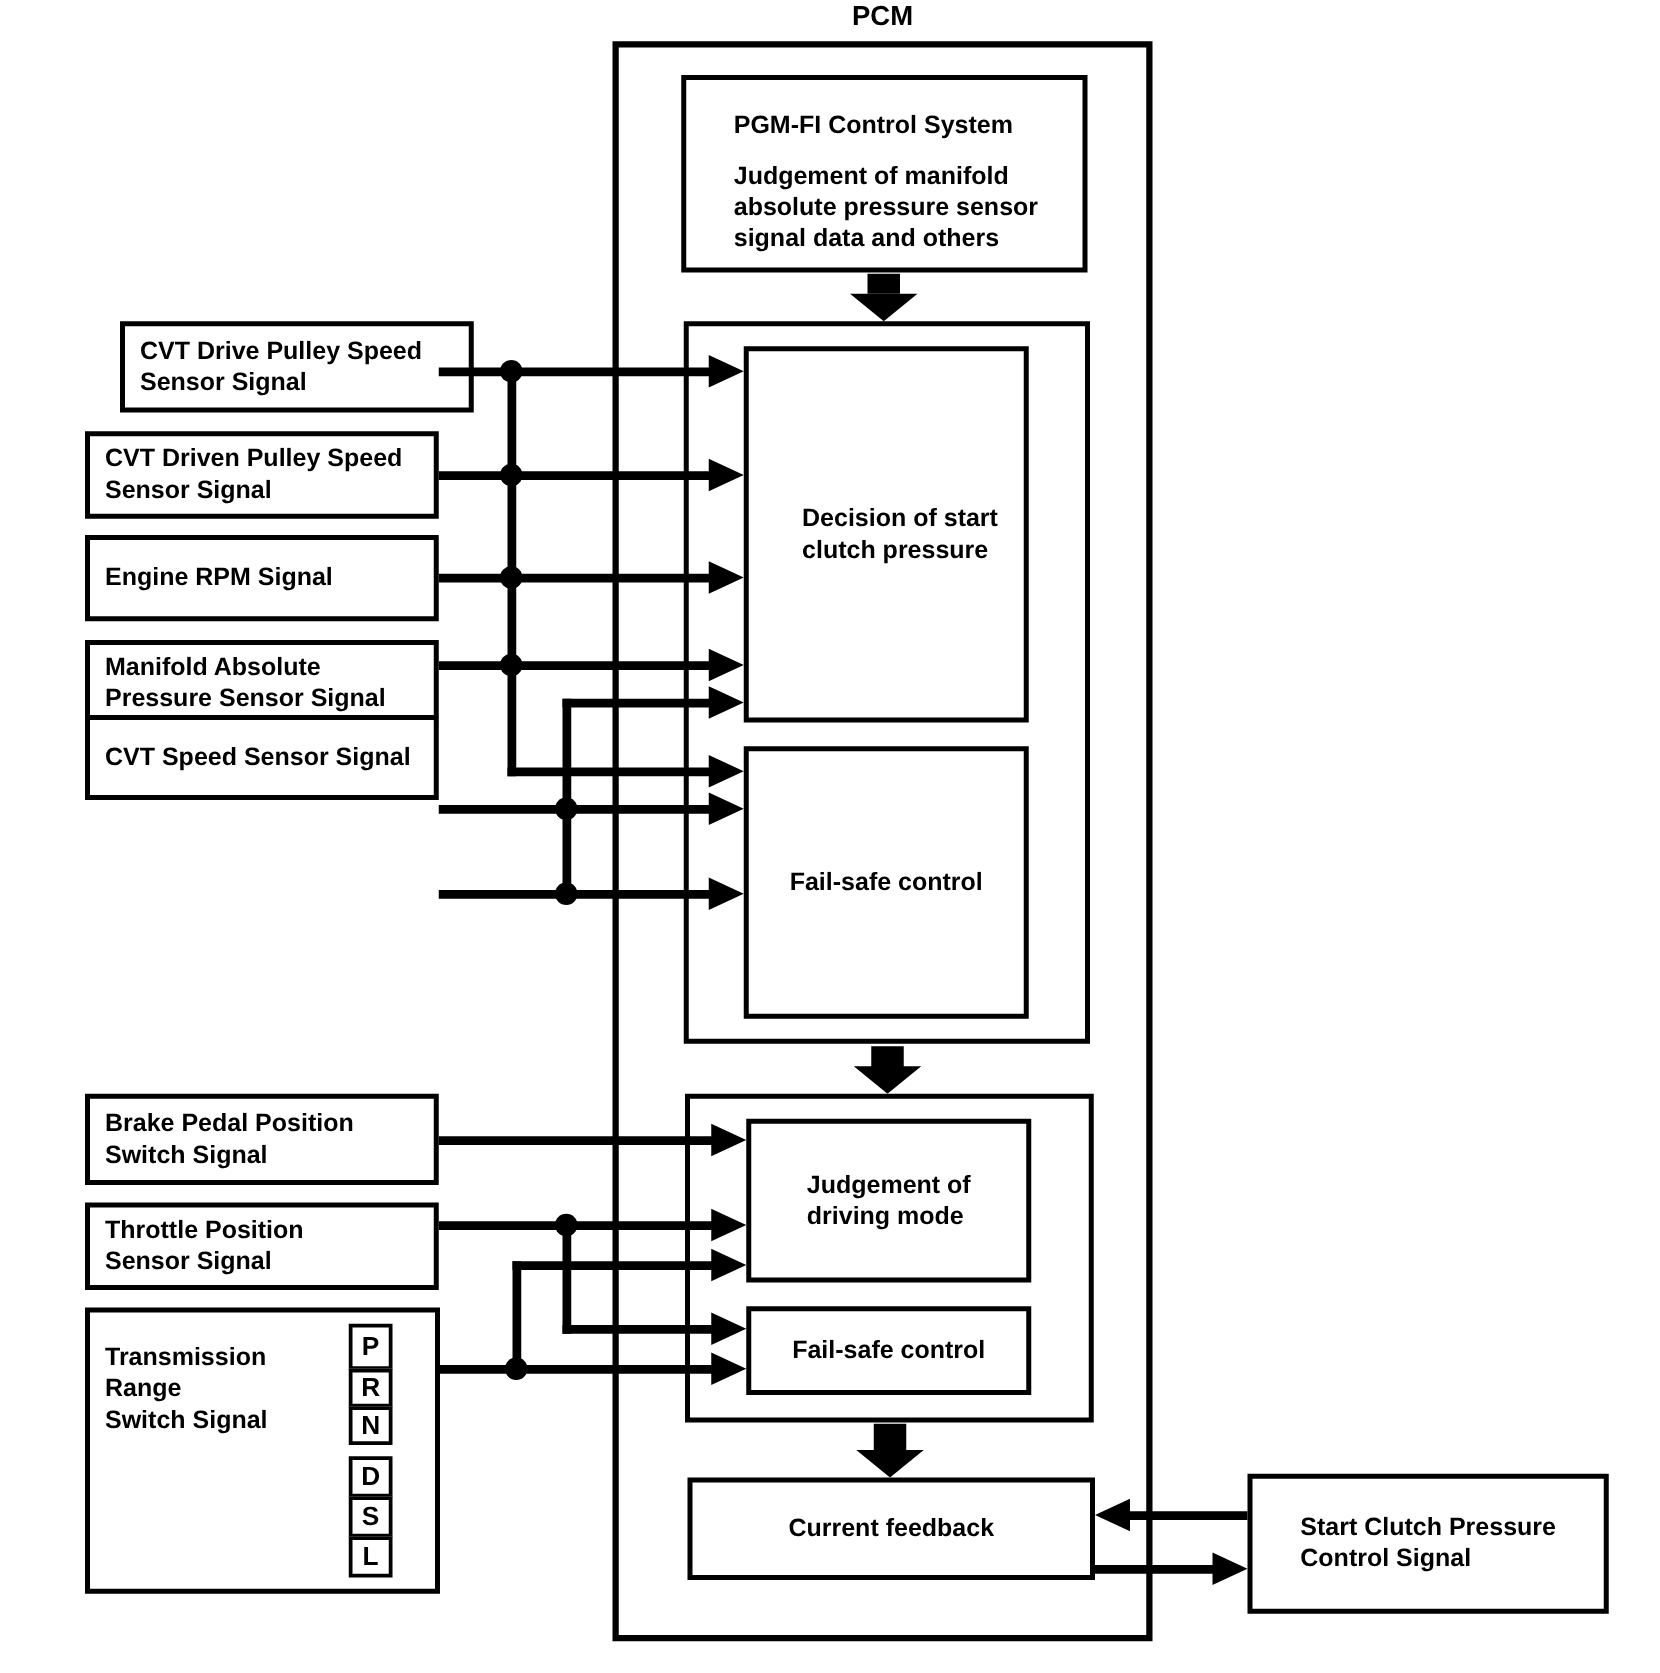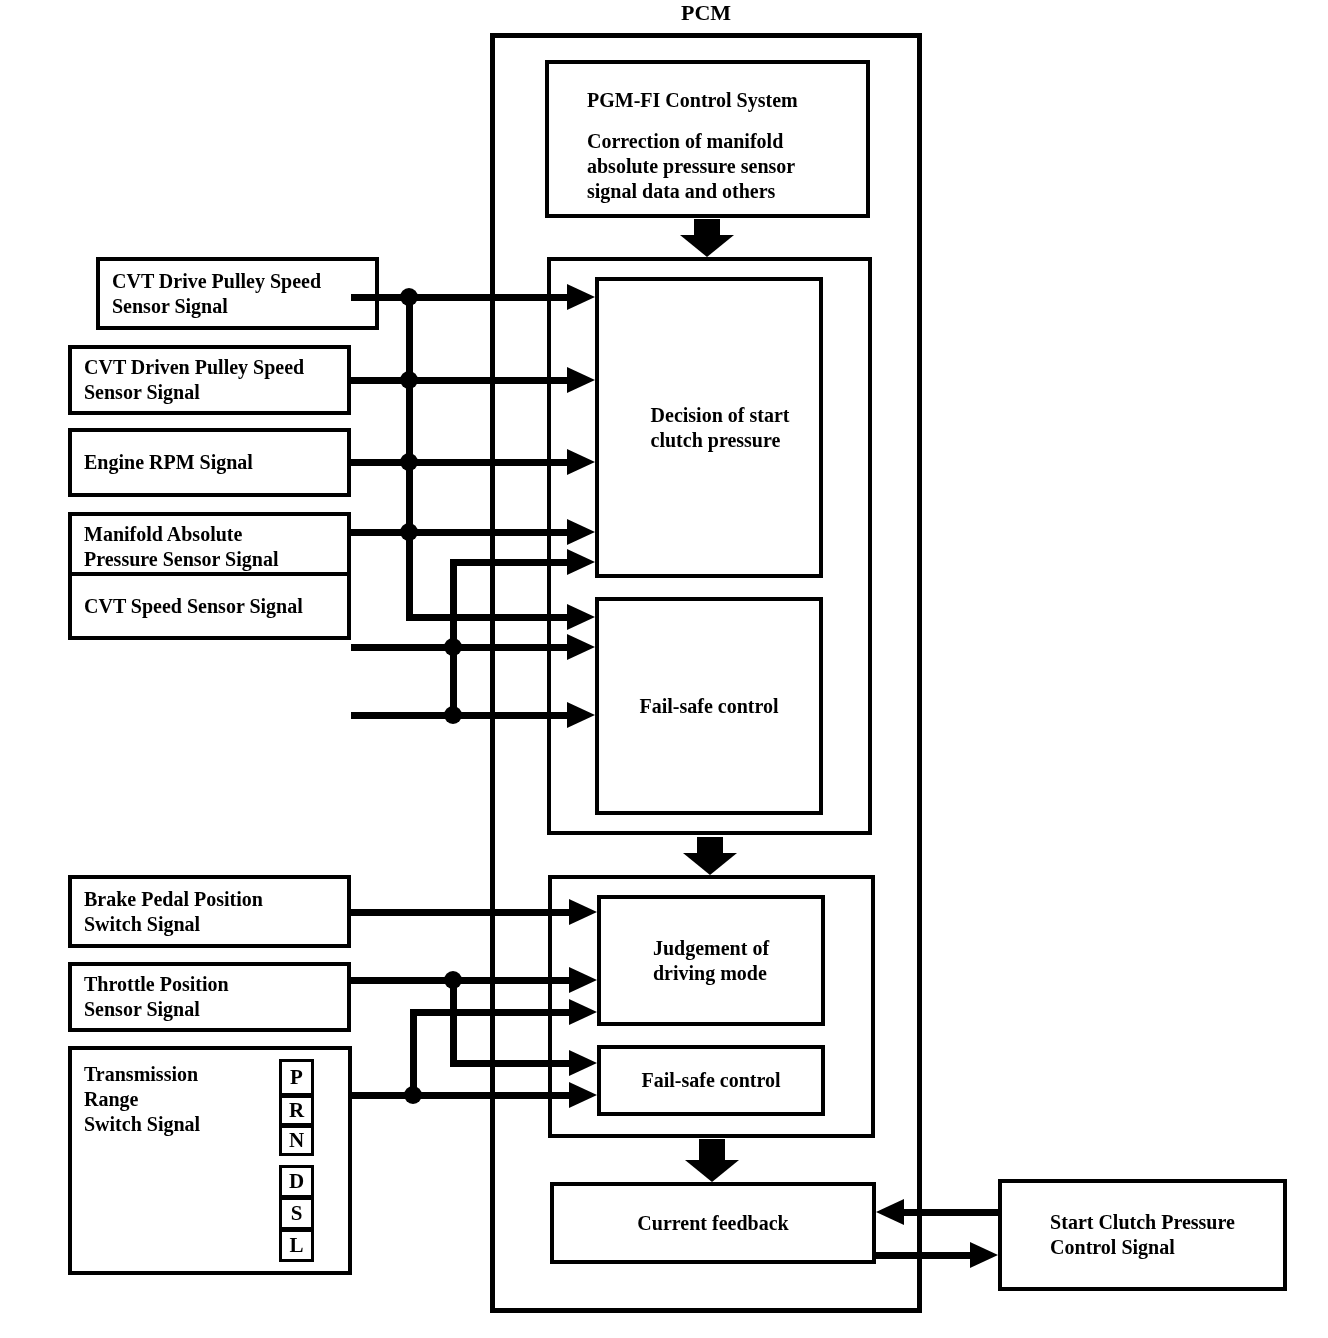--- a/index.html
+++ b/index.html
@@ -1,25 +1,25 @@
 <!DOCTYPE html>
 <html><head>
 <meta charset="utf-8">
 <style>
   html,body{margin:0;padding:0;background:#fff;}
   #canvas{
     position:relative;width:1328px;height:1338px;background:#ffffff;
-    font-family:Liberation Serif, serif;color:#000;overflow:hidden;
+    font-family:Liberation Sans, sans-serif;color:#000;overflow:hidden;
   }
   *{box-sizing:border-box;}
   .box{position:absolute;border:4px solid #000;background:#fff;}
   .pcm{border-width:5px;background:transparent;}
   .lbl{font-weight:bold;font-size:20px;line-height:25px;white-space:pre-line;}
   .inputbox{display:flex;align-items:center;padding:6px 10px 6px 12px;}
-  .topalign{align-items:flex-start;padding-top:12px;}
+  .topalign{align-items:flex-start;padding-top:24px;}
   .centerbox{display:flex;align-items:center;justify-content:center;text-align:left;}
   .hline{position:absolute;height:7px;background:#000;}
   .vline{position:absolute;width:7px;background:#000;}
   .dot{position:absolute;width:18px;height:18px;background:#000;border-radius:50%;}
   .head-r{position:absolute;width:0;height:0;border-top:13px solid transparent;border-bottom:13px solid transparent;border-left:28px solid #000;}
   .head-l{position:absolute;width:0;height:0;border-top:13px solid transparent;border-bottom:13px solid transparent;border-right:28px solid #000;}
   .bstem{position:absolute;width:26px;background:#000;}
   .bhead{position:absolute;width:0;height:0;border-left:27px solid transparent;border-right:27px solid transparent;border-top:22px solid #000;}
   .gear{position:absolute;left:279px;width:35px;border:3px solid #000;background:#fff;
         display:flex;align-items:center;justify-content:center;font-weight:bold;font-size:21px;}
@@ -31,21 +31,21 @@
 <body>
 
 <div id="canvas">
 
   <div class="pcm-title">PCM</div>
   <div class="box pcm" style="left:490px;top:33px;width:432px;height:1280px;"></div>
 
   <div class="box" style="left:545px;top:60px;width:325px;height:158px;">
     <div class="pgmfi-inner">
       <div class="lbl t1">PGM-FI Control System</div>
-      <div class="lbl">Correction of manifold
+      <div class="lbl">Judgement of manifold
 absolute pressure sensor
 signal data and others</div>
     </div>
   </div>
 
   <div class="bstem" style="left:694px;top:219px;height:16px;"></div>
   <div class="bhead" style="left:680px;top:235px;"></div>
 
   <div class="box" style="left:547px;top:257px;width:325px;height:578px;"></div>
   <div class="box centerbox" style="left:595px;top:277px;width:228px;height:301px;padding-left:22px;">

